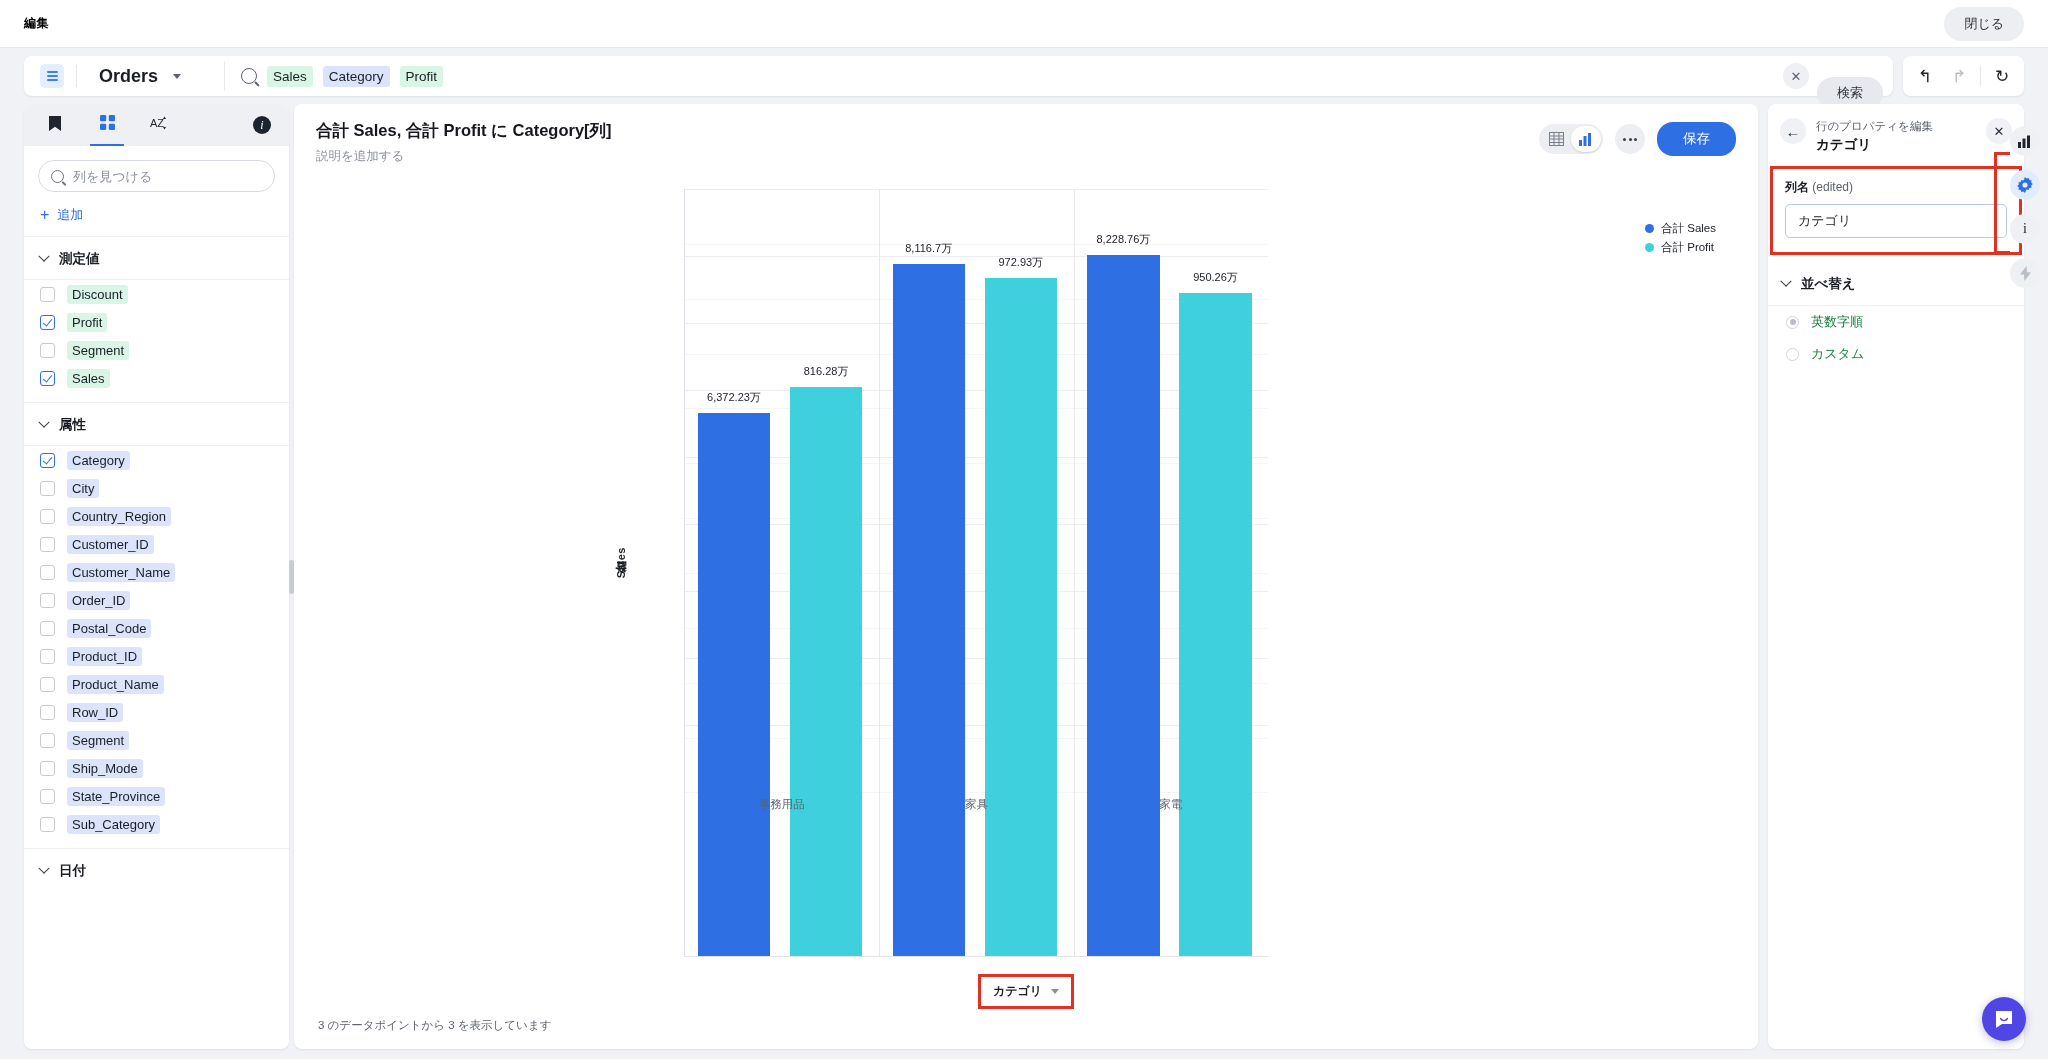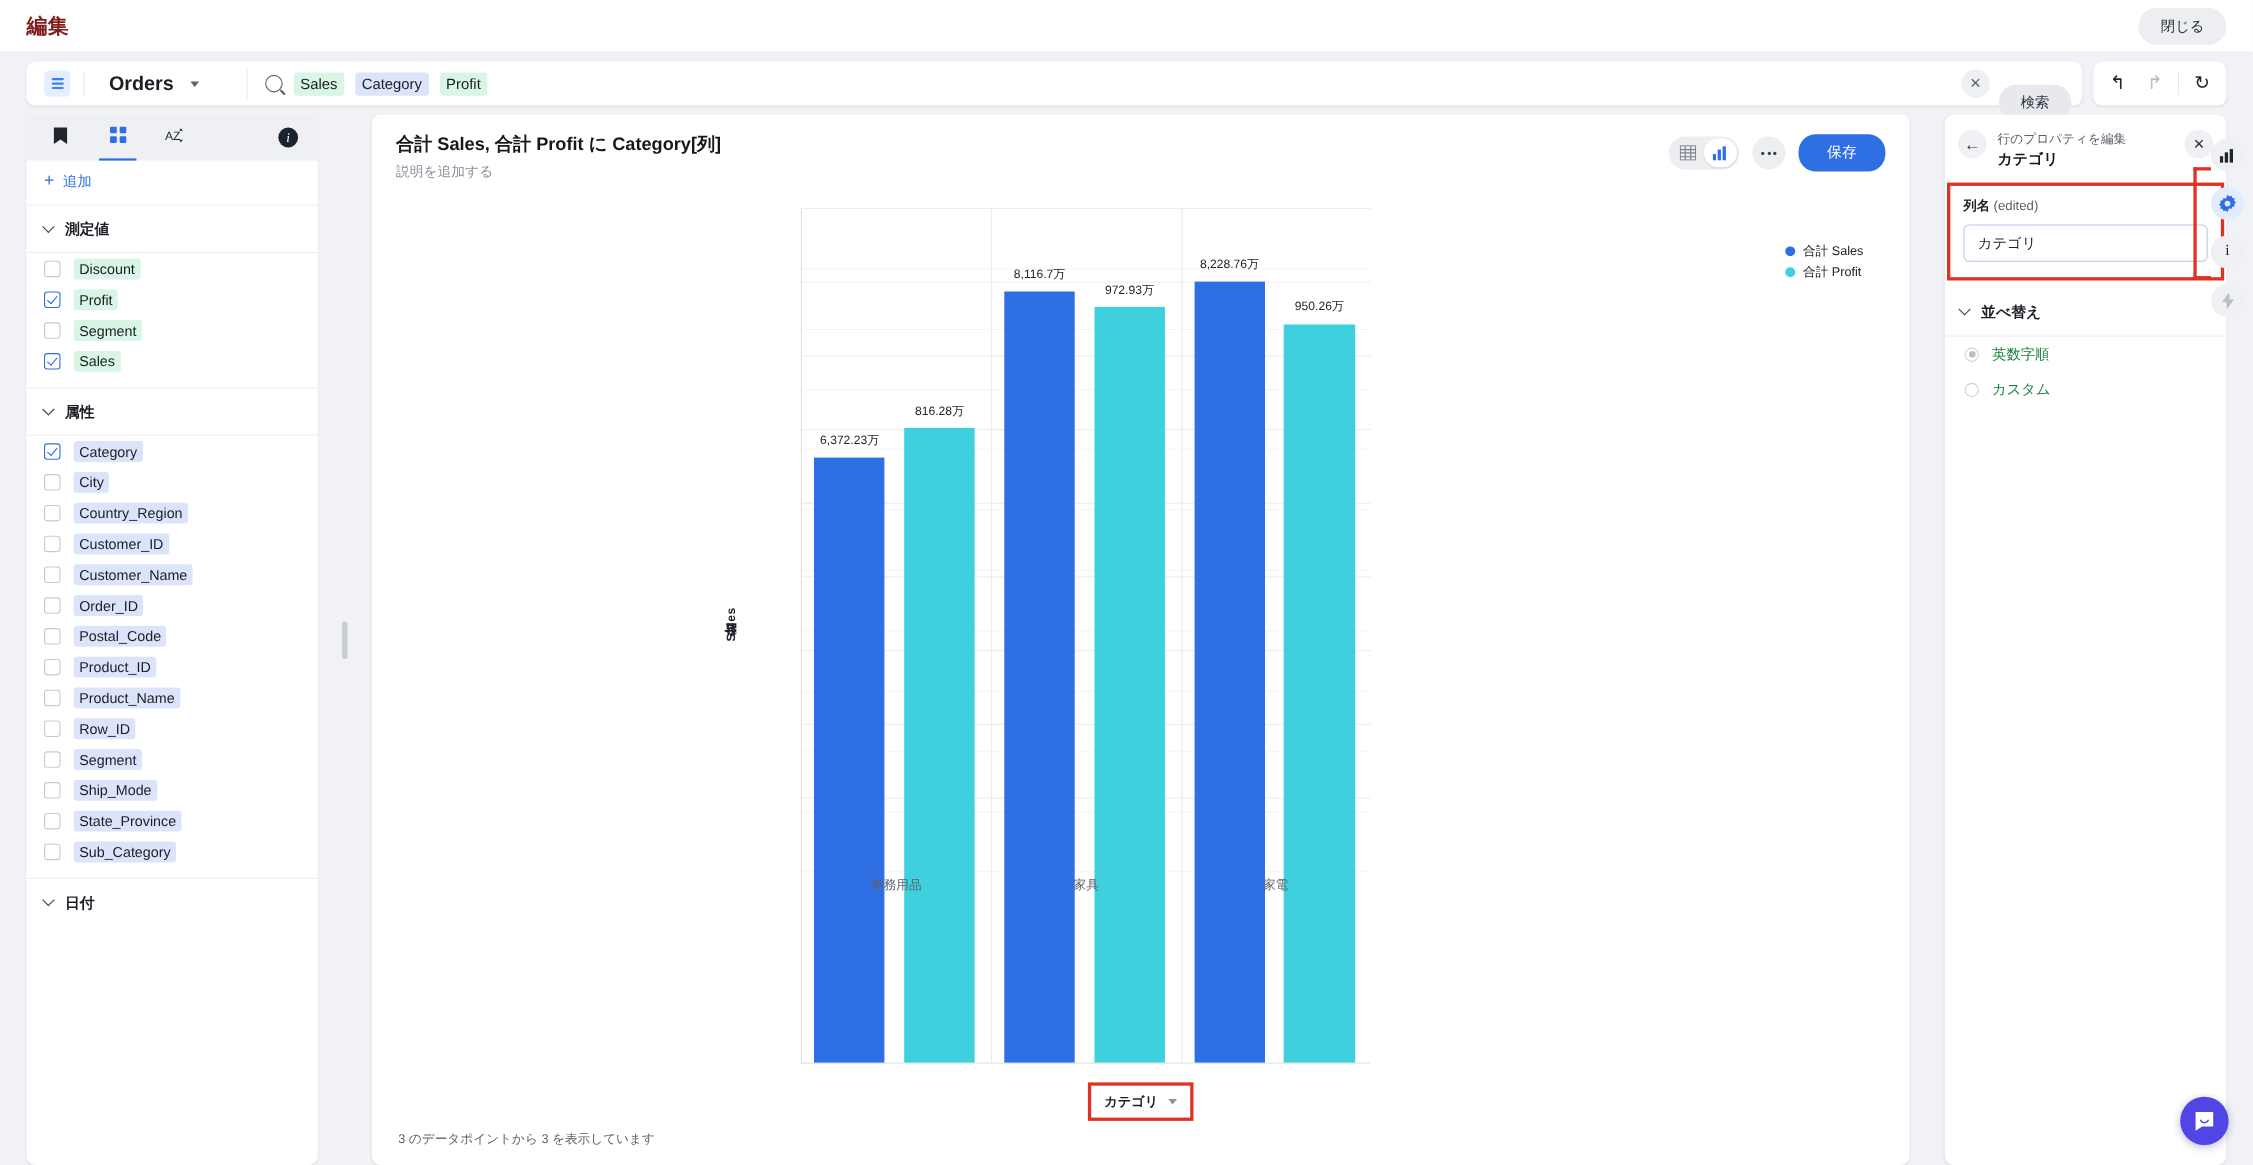--- a/index.html
+++ b/index.html
@@ -11,21 +11,21 @@
     -webkit-font-smoothing: antialiased;
   }
 
   
   .titlebar {
     height: 48px; background: #ffffff;
     display: flex; align-items: center; justify-content: space-between;
     padding: 0 24px;
     border-bottom: 1px solid #e7e9ee;
   }
-  .titlebar .app-title { font-size: 19px; font-weight: bold; color: #7f1d1d; letter-spacing: .5px; font-family: Liberation Serif, serif; }
+  .titlebar .app-title { font-size: 12px; font-weight: bold; color: #000000; letter-spacing: .5px; font-family: Liberation Serif, serif; }
   .close-btn {
     background: #eceef2; border: none; border-radius: 18px;
     padding: 8px 20px; font-size: 13px; color: #2c3038; cursor: pointer;
     font-family: inherit; font-weight: 500;
   }
 
   
   .searchbar-wrap {
     height: 48px; display: flex; align-items: center; gap: 0;
     padding: 8px 24px 0 24px;
@@ -76,21 +76,21 @@
   }
   .hist-ico {
     width: 32px; height: 32px; display: flex; align-items: center; justify-content: center;
     cursor: pointer; font-size: 17px; color: #20242c;
   }
   .hist-ico.dim { color: #b9bdc6; }
   .hist-sep { width: 1px; height: 20px; background: #e4e7ec; margin: 0 3px; }
 
   
   .body {
-    display: flex; height: calc(1059px - 48px - 48px); padding: 8px 24px 0 24px; gap: 24px;
+    display: flex; height: calc(1059px - 48px - 48px); padding: 8px 24px 10px 24px; gap: 2px;
     position: relative;
   }
 
   
   .sidebar {
     width: 265px; background: #fff; border-radius: 8px;
     display: flex; flex-direction: column; overflow: hidden;
     box-shadow: 0 1px 2px rgba(20,25,40,.08);
   }
   .side-tabs {
@@ -345,20 +345,26 @@
       <div class="side-tab">
         <svg width="18" height="16" viewBox="0 0 18 16">
           <text x="0" y="12" font-size="11" font-family="Liberation Sans" fill="#20242c">AZ</text>
           <path d="M14.5 1.5l1.6 2.4h-3.2z" fill="#20242c"></path>
           <path d="M14.5 14.5l-1.6-2.4h3.2z" fill="#20242c"></path>
         </svg>
       </div>
       <div class="info-badge">i</div>
     </div>
 
+    <div class="side-search">
+      <div class="side-search-box">
+        <div class="mag"></div>
+        <input placeholder="列を見つける" style="">
+      </div>
+    </div>
 
     <div class="add-row">
       <span class="plus">+</span>
       <span>追加</span>
     </div>
 
     <div class="col-list">
 
       <div class="group-hdr">
         <span class="chev"></span>

